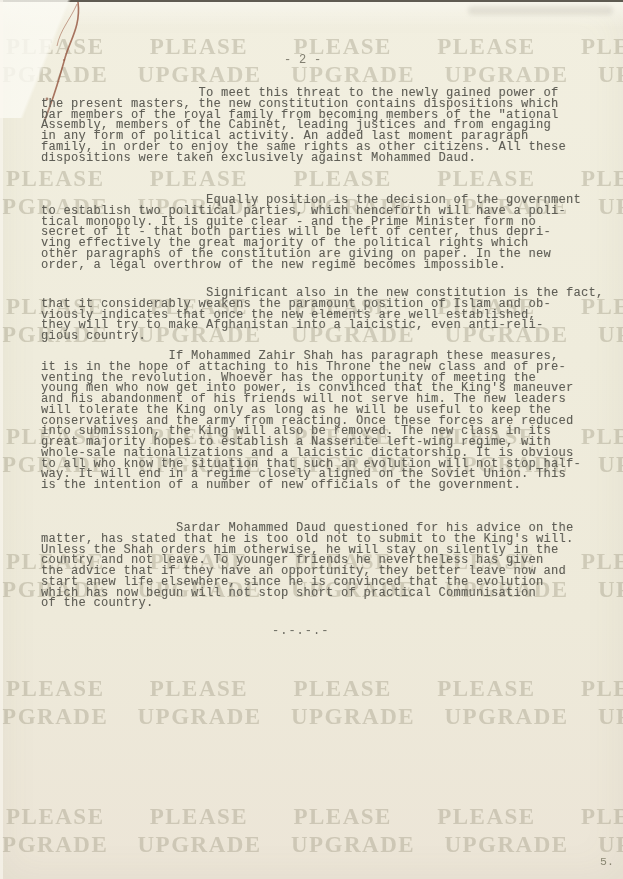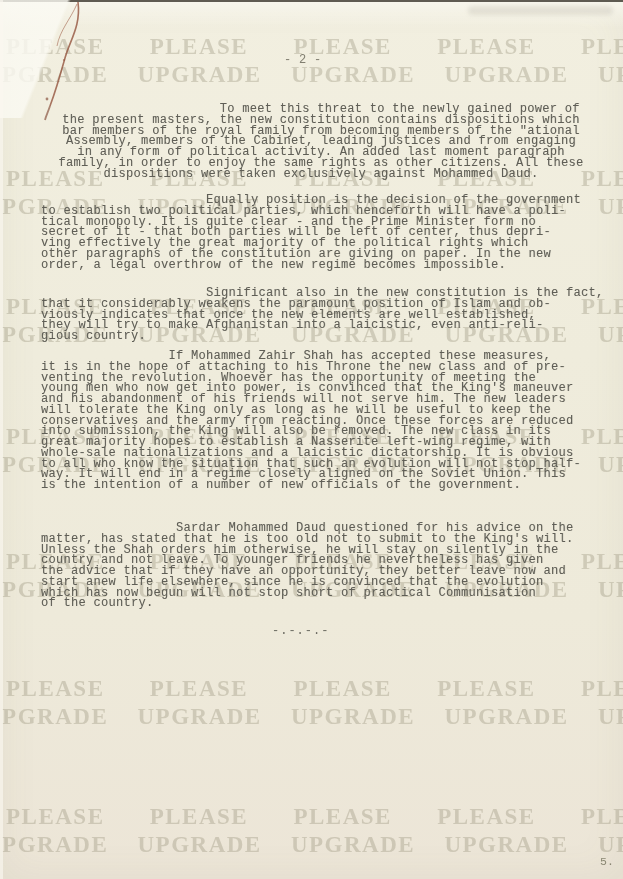--- a/index.html
+++ b/index.html
@@ -87,21 +87,21 @@
     <path d="M77,4 C70,20 60,30 57,46" stroke="#9a5a42" stroke-width="1" fill="none" opacity="0.55"></path>
     <path d="M50,106 C48,112 46,116 45,120" stroke="#7a3c28" stroke-width="1.8" fill="none" opacity="0.6"></path>
     <circle cx="47" cy="99" r="1.4" fill="#7a3c28" opacity="0.6"></circle>
     <circle cx="64" cy="60" r="1.1" fill="#8d4a33" opacity="0.5"></circle>
   </svg>
 
   <div class="doc-text" id="doc-text">
     <div class="page-header">- 2 -</div>
     <div class="separator">-.-.-.-</div>
     <div class="corner-num">5.</div>
-  <div class="paragraph" style="top: 104px; text-align: center;">
+  <div class="paragraph" style="top: 88px;">
         <div class="tline">                     To meet this threat to the newly gained power of</div>
         <div class="tline">the present masters, the new constitution contains dispositions which</div>
         <div class="tline">bar members of the royal family from becoming members of the "ational</div>
         <div class="tline">Assembly, members of the Cabinet, leading justices and from engaging</div>
         <div class="tline">in any form of political activity. An added last moment paragraph</div>
         <div class="tline">family, in order to enjoy the same rights as other citizens. All these</div>
         <div class="tline">dispositions were taken exclusively against Mohammed Daud.</div>
       </div>
       <div class="paragraph" style="top: 195px;">
         <div class="tline">                      Equally position is the decision of the government</div>
@@ -113,21 +113,21 @@
         <div class="tline">order, a legal overthrow of the new regime becomes impossible.</div>
       </div>
       <div class="paragraph" style="top: 288px;">
         <div class="tline">                      Significant also in the new constitution is the fact,</div>
         <div class="tline">that it considerably weakens the paramount position of Islam and ob-</div>
         <div class="tline">viously indicates that once the new elements are well established,</div>
         <div class="tline">they will try to make Afghanistan into a laicistic, even anti-reli-</div>
         <div class="tline">gious country.</div>
       </div>
       <div class="paragraph" style="top: 351px;">
-        <div class="tline">                 If Mohammed Zahir Shah has accepted these measures,</div>
+        <div class="tline">                 If Mohammed Zahir Shah has paragraph these measures,</div>
         <div class="tline">it is in the hope of attaching to his Throne the new class and of pre-</div>
         <div class="tline">venting the revolution. Whoever has the opportunity of meeting the</div>
         <div class="tline">young men who now get into power, is convinced that the King's maneuver</div>
         <div class="tline">and his abandonment of his friends will not serve him. The new leaders</div>
         <div class="tline">will tolerate the King only as long as he will be useful to keep the</div>
         <div class="tline">conservatives and the army from reacting. Once these forces are reduced</div>
         <div class="tline">into submission, the King will also be removed. The new class in its</div>
         <div class="tline">great majority hopes to establish a Nasserite left-wing regime, with</div>
         <div class="tline">whole-sale nationalizations and a laicistic dictatorship. It is obvious</div>
         <div class="tline">to all who know the situation that such an evolution will not stop half-</div>

